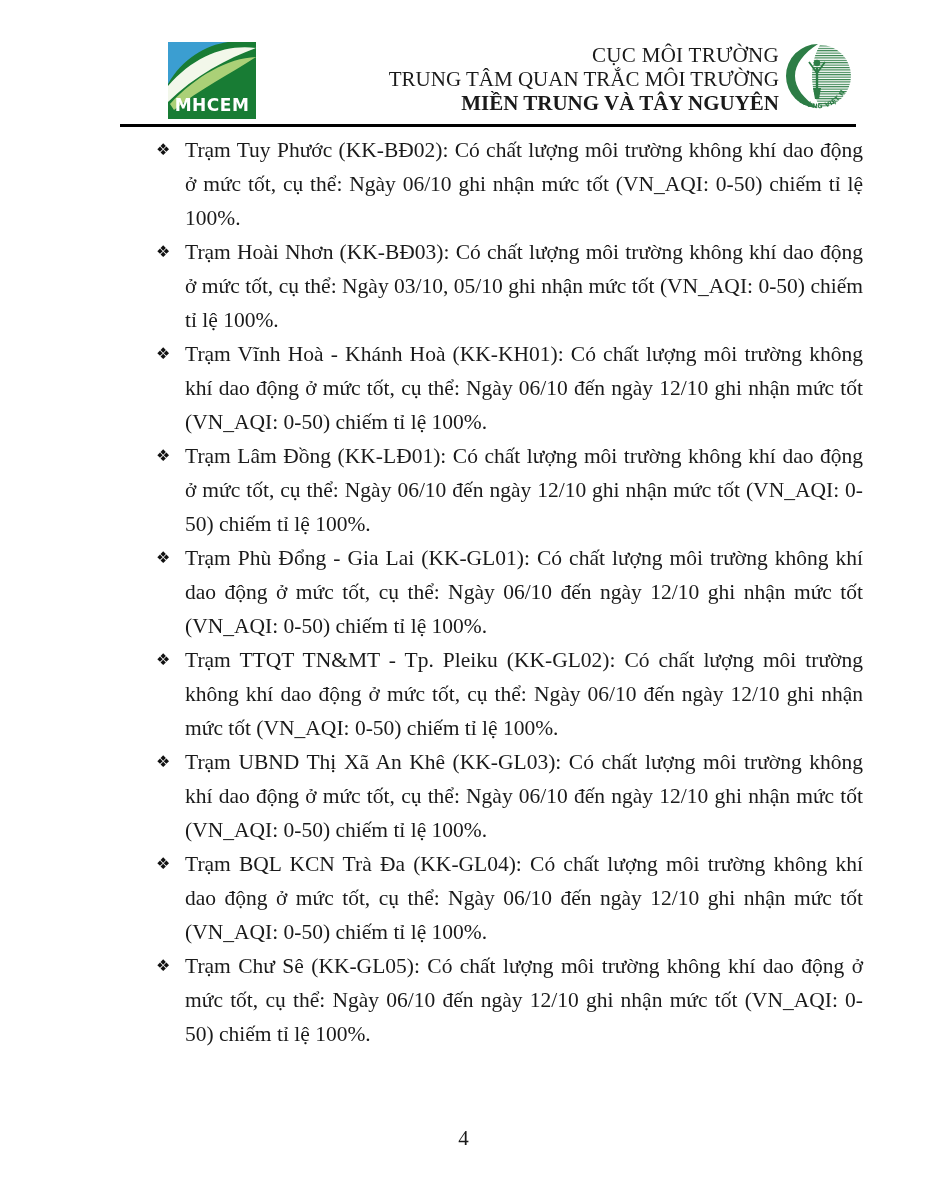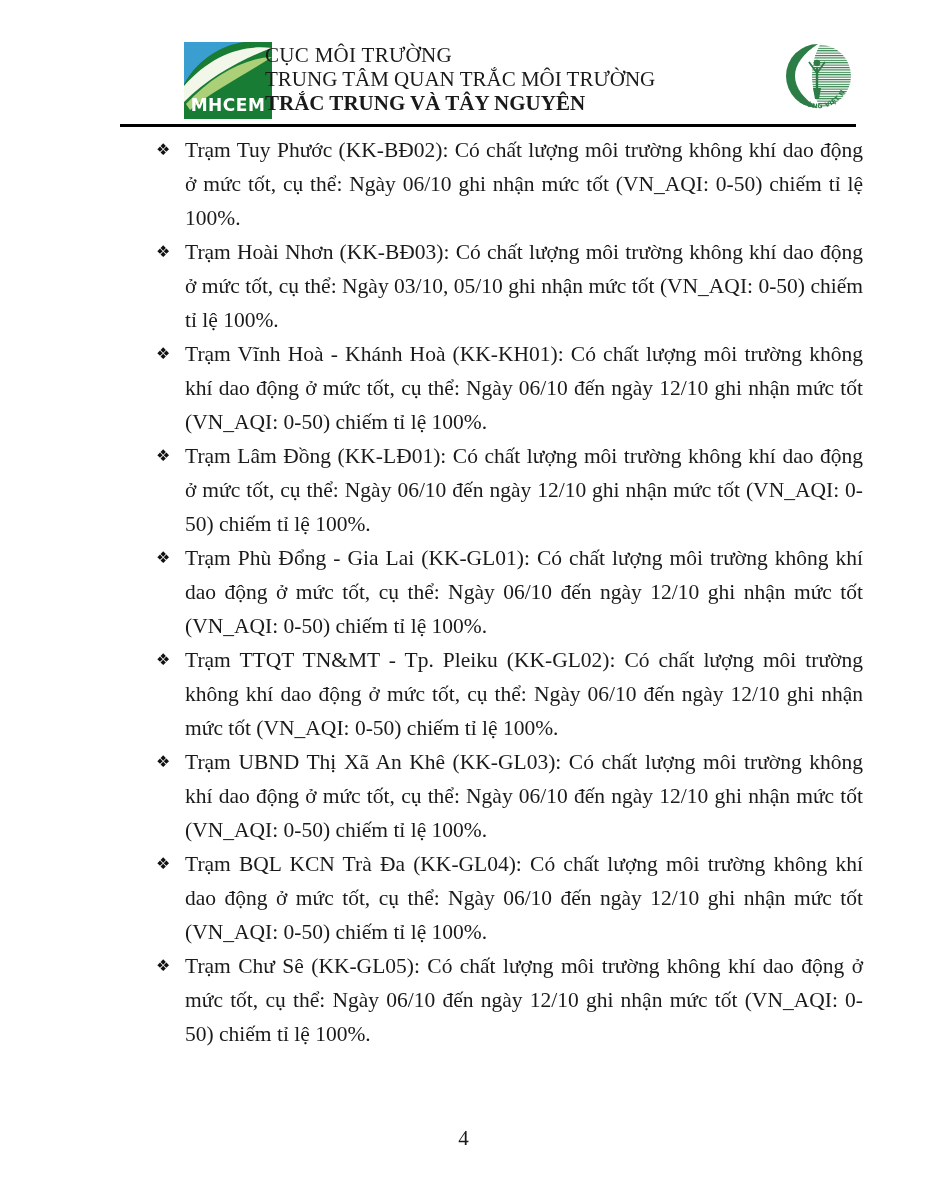--- a/index.html
+++ b/index.html
@@ -9,22 +9,22 @@
     font-family:"Liberation Serif", serif;
     color:#1a1a1a;
     position:relative;
     overflow:hidden;
   }
   .header {
     display:flex;
     align-items:flex-start;
     padding:42px 70px 0 120px;
   }
-  .logo-left { width:81px; height:77px; margin-left:64px; flex:none; }
-  .header-text { flex:1; text-align:left; padding-top:1px; }
+  .logo-left { width:81px; height:77px; margin-left:48px; flex:none; }
+  .header-text { flex:1; text-align:right; padding-top:1px; }
   .ht1 { font-size:21px; line-height:24px; letter-spacing:0.3px; }
   .ht2 { font-size:21px; line-height:24px; font-weight:normal; }
   .ht3 { font-size:21px; line-height:24px; font-weight:bold; }
   .logo-right { width:78px; height:72px; flex:none; margin-top:1px; }
   .rule {
     margin:5px 71px 0 120px;
     border-top:3px solid #000;
     height:0;
   }
   .content { margin:6px 64px 0 120px; }
@@ -63,21 +63,21 @@
       <path d="M0,0 L60,0 C38,3 14,17 0,42 Z" fill="#3b9ed1"></path>
       <path d="M0,44 C26,14 58,2 88,6 C60,16 26,34 0,60 Z" fill="#f2f7ea"></path>
       <path d="M2,62 C28,34 60,16 88,15 C64,31 30,48 6,68 Z" fill="#abd077"></path>
       <text x="44" y="69" text-anchor="middle" font-family="DejaVu Sans, sans-serif" font-weight="bold" font-size="17" fill="#ffffff" letter-spacing="0.5">MHCEM</text>
     </svg>
   </div>
 
   <div class="header-text">
     <div class="ht1">CỤC MÔI TRƯỜNG</div>
     <div class="ht2">TRUNG TÂM QUAN TRẮC MÔI TRƯỜNG</div>
-    <div class="ht3">TRẮC TRUNG VÀ TÂY NGUYÊN</div>
+    <div class="ht3">MIỀN TRUNG VÀ TÂY NGUYÊN</div>
   </div>
 
   <div class="logo-right">
     <svg width="78" height="72" viewBox="0 0 76 72">
       <defs>
         <pattern id="hatch" width="4" height="2.4" patternUnits="userSpaceOnUse">
           <rect width="4" height="2.4" fill="#ffffff"></rect>
           <rect width="4" height="1.1" fill="#2d7d46"></rect>
         </pattern>
       </defs>

